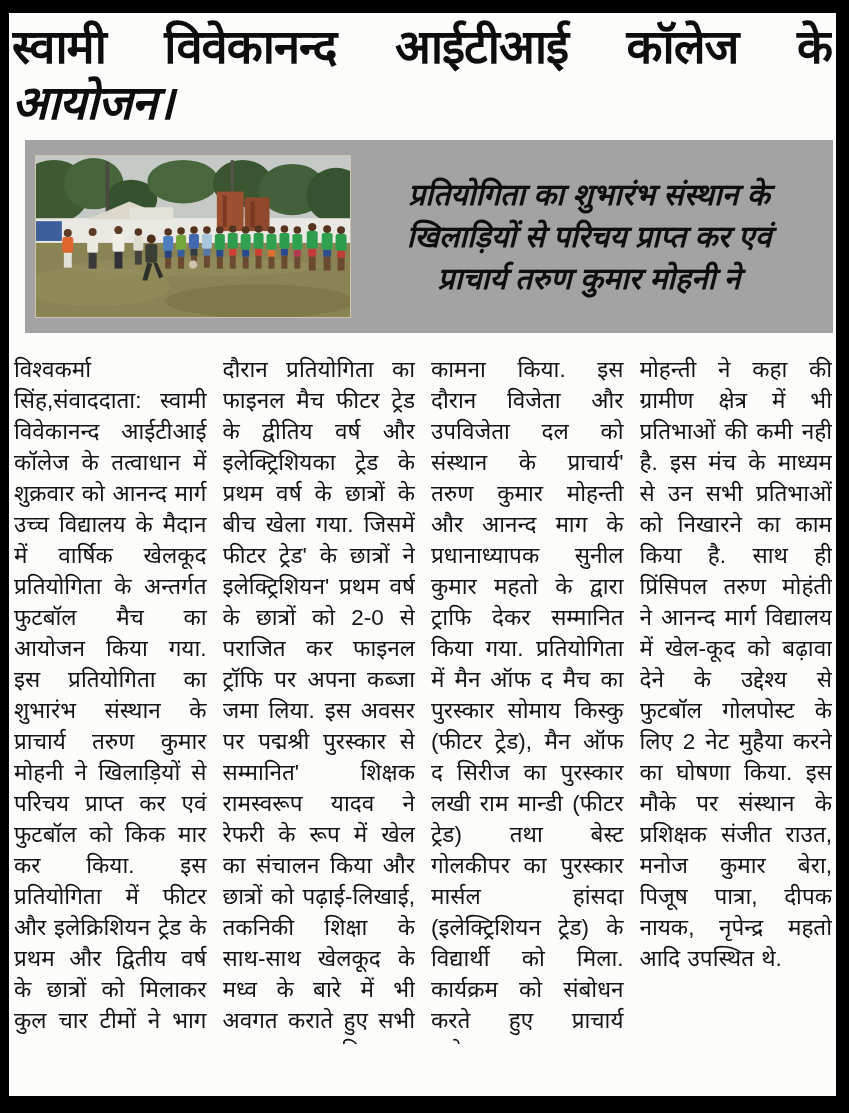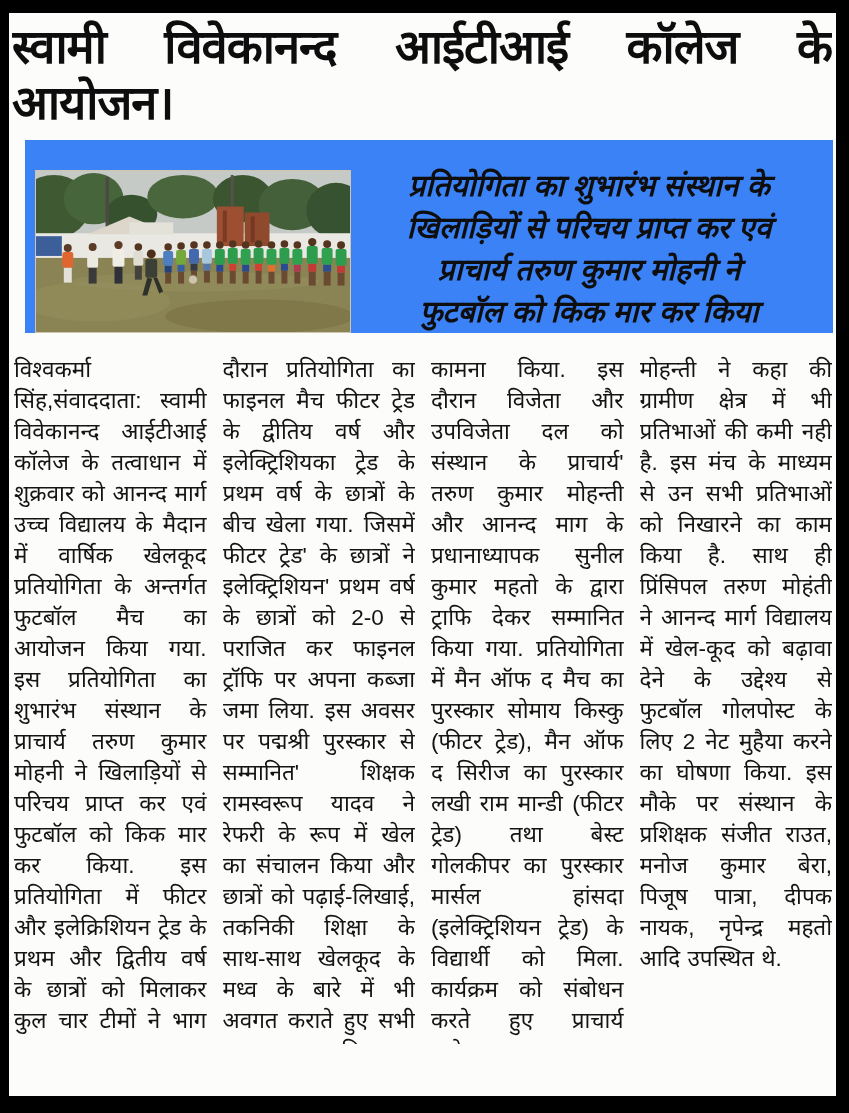--- a/index.html
+++ b/index.html
@@ -6,25 +6,25 @@
   body{width:849px;height:1113px;overflow:hidden;font-family:"Liberation Sans","DejaVu Sans",sans-serif;}
   .page{
     box-sizing:border-box;width:849px;height:1107px;background:#fcfcfa;
     border-style:solid;border-color:#000;border-width:13px 13px 11px 9px;
     overflow:hidden;position:relative;color:#111;
   }
   
   .headline{padding:6px 4px 0 3px;color:#0d0d0d;font-weight:800;
     font-size:47px;line-height:56px;letter-spacing:-1px;}
   .headline .hl{text-align:justify;text-align-last:justify;white-space:nowrap;overflow:hidden;}
-  .headline .hl.last{text-align-last:left;}
+  .headline .hl.last{text-align-last:left;font-style:italic;}
   
   .photo-panel{
-    margin:9px 3px 0 16px;background:#3b82f6;height:193px;
-    display:flex;align-items:flex-end;padding:0 6px 0 10px;box-sizing:border-box;
+    margin:9px 3px 0 16px;background:#a3a3a3;height:193px;
+    display:flex;align-items:center;padding:0 6px 0 10px;box-sizing:border-box;
   }
   .photo-frame{width:316px;height:163px;flex:none;border:1px solid #cdc5ad;box-sizing:border-box;overflow:hidden;background:#c6cac7;}
   .photo-frame svg{display:block;width:100%;height:100%;}
   .subheading{
     flex:1;text-align:center;font-weight:700;font-style:italic;
     font-size:30px;line-height:42px;color:#0e0e0e;padding:0 6px;
   }
   
   .body-cols{
     display:flex;gap:16px;margin:21px 4px 0 5px;height:690px;overflow:hidden;
@@ -188,21 +188,20 @@
             <rect x="303.5" y="103" width="7" height="13" fill="#6b4a32"></rect>
           </g>
 
         <circle cx="158" cy="110" r="4.5" fill="#cfc4ae" stroke="#8a8060" stroke-width="0.6"></circle>
       </svg>
     </div>
     <div class="subheading">
       <div>प्रतियोगिता का शुभारंभ संस्थान के</div>
       <div>खिलाड़ियों से परिचय प्राप्त कर एवं</div>
       <div>प्राचार्य तरुण कुमार मोहनी ने</div>
-      <div>फुटबॉल को किक मार कर किया</div>
     </div>
   </div>
 
   <div class="body-cols">
     <div class="col">
       <span class="byline">विश्वकर्मा</span>
       <span>सिंह,संवाददाता: स्वामी विवेकानन्द आईटीआई कॉलेज के तत्वाधान में शुक्रवार को आनन्द मार्ग उच्च विद्यालय के मैदान में वार्षिक खेलकूद प्रतियोगिता के अन्तर्गत फुटबॉल मैच का आयोजन किया गया. इस प्रतियोगिता का शुभारंभ संस्थान के प्राचार्य तरुण कुमार मोहनी ने खिलाड़ियों से परिचय प्राप्त कर एवं फुटबॉल को किक मार कर किया. इस प्रतियोगिता में फीटर और इलेक्रिशियन ट्रेड के प्रथम और द्वितीय वर्ष के छात्रों को मिलाकर कुल चार टीमों ने भाग लाया. इस</span>
     </div>
     <div class="col">
       <span>दौरान प्रतियोगिता का फाइनल मैच फीटर ट्रेड के द्वीतिय वर्ष और इलेक्ट्रिशियका ट्रेड के प्रथम वर्ष के छात्रों के बीच खेला गया. जिसमें फीटर ट्रेड' के छात्रों ने इलेक्ट्रिशियन' प्रथम वर्ष के छात्रों को 2-0 से पराजित कर फाइनल ट्रॉफि पर अपना कब्जा जमा लिया. इस अवसर पर पद्मश्री पुरस्कार से सम्मानित' शिक्षक रामस्वरूप यादव ने रेफरी के रूप में खेल का संचालन किया और छात्रों को पढ़ाई-लिखाई, तकनिकी शिक्षा के साथ-साथ खेलकूद के मध्व के बारे में भी अवगत कराते हुए सभी का उज्ज्वल भविष्य का</span>

